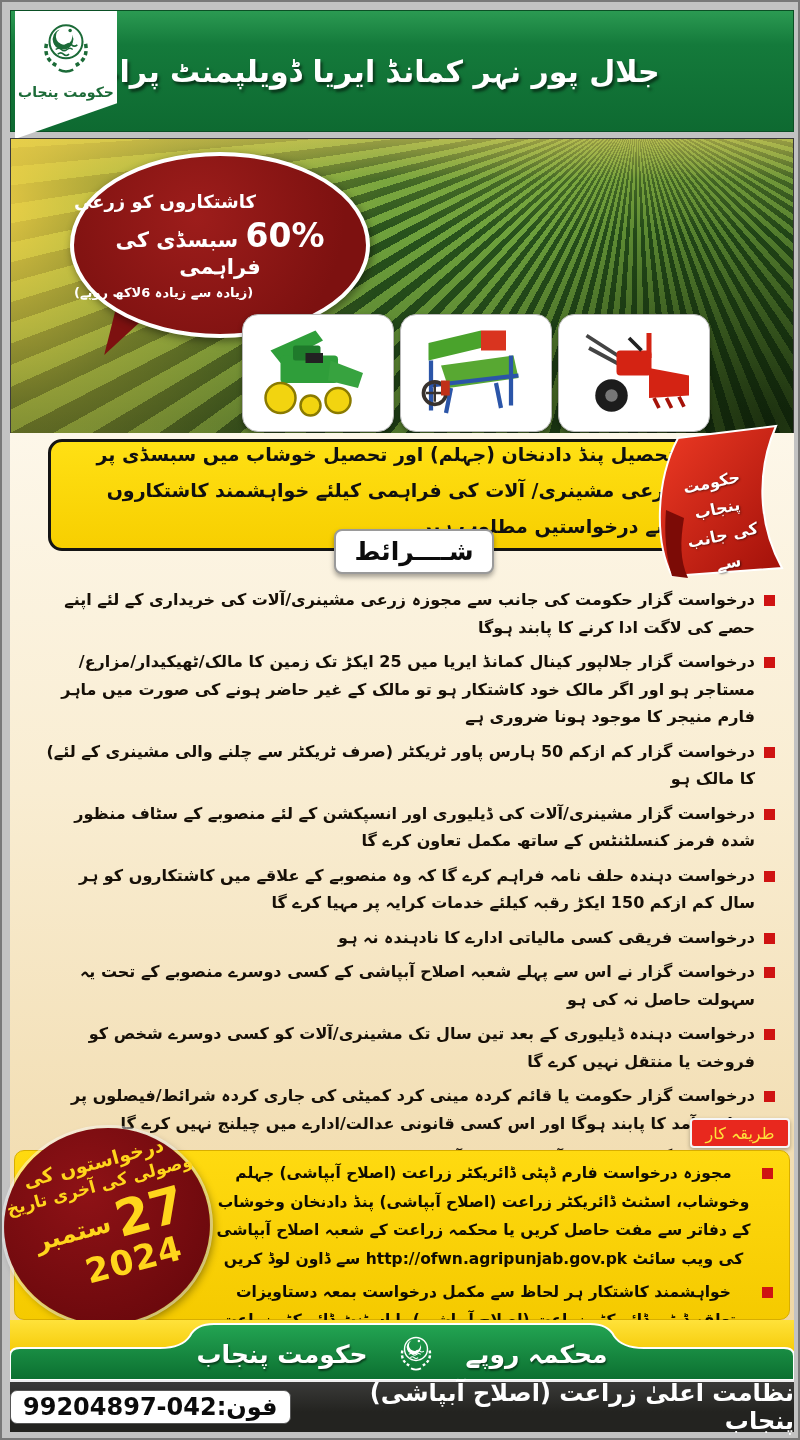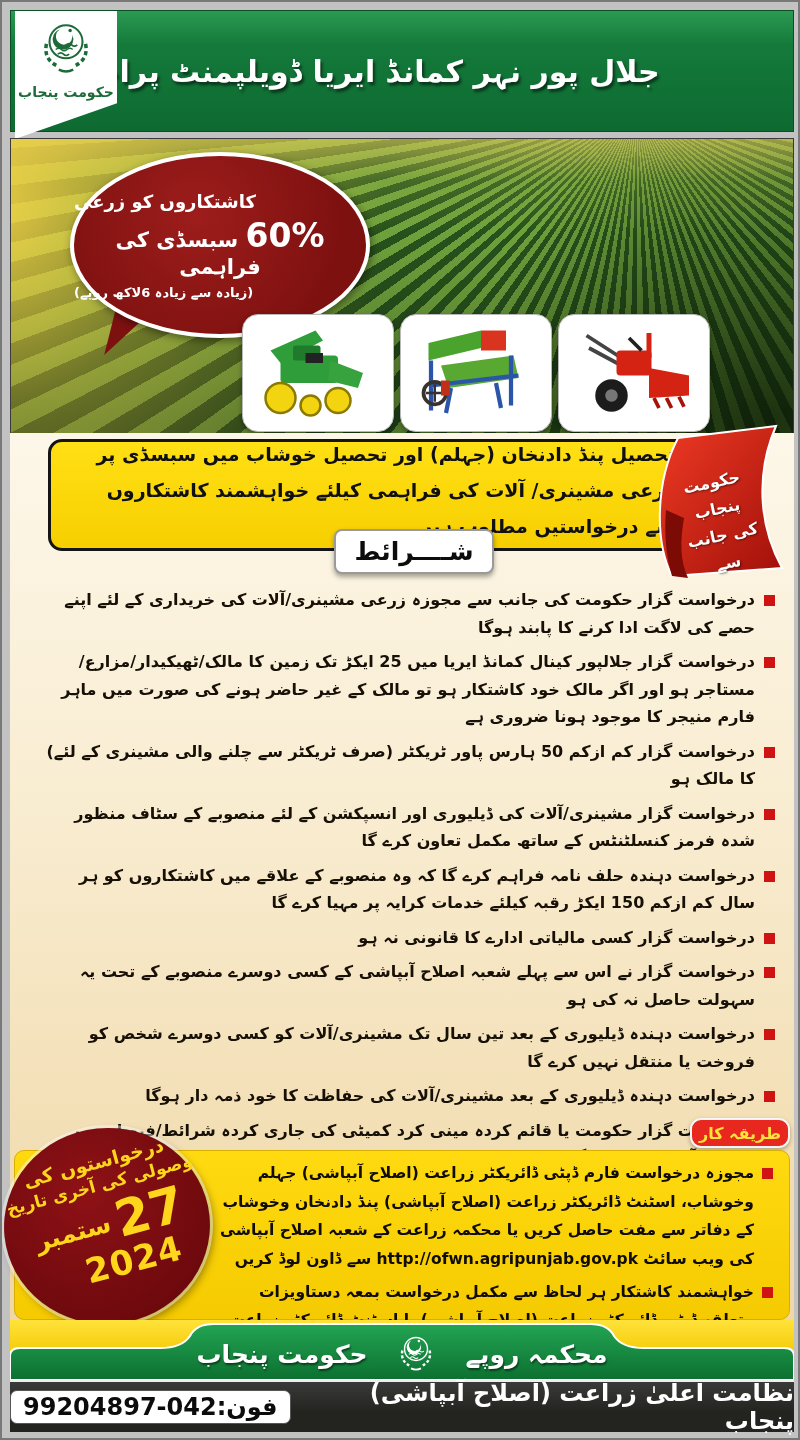--- a/index.html
+++ b/index.html
@@ -108,29 +108,29 @@
     margin-left: 19px;
   }
   .cond-item { display: flex; gap: 9px; margin-bottom: 7px; align-items: flex-start; }
   .sq {
     width: 11px; height: 11px; background: #cf1312; margin-top: 9px; flex-shrink: 0;
   }
   .cond-text { font-size: 16px; font-weight: 700; color: #171007; line-height: 1.72; }
   
   .proc-label {
     position: absolute; left: 688px; top: 1116px; width: 100px; height: 30px;
-    background: #e8281e; border: 2px solid #f6f6f6; border-radius: 11px;
-    display: flex; align-items: center; justify-content: center;
-    color: #ffe23a; font-size: 16px; font-weight: 700;
+    background: #e8281e; border: 2px solid #f6f6f6; border-radius: 4px;
+    display: flex; align-items: center; justify-content: center;
+    color: #ffe23a; font-size: 16px; font-weight: 400;
     box-shadow: 0 2px 4px rgba(0,0,0,.3);
   }
   .proc-box {
     position: absolute; left: 12px; top: 1148px; width: 776px; height: 170px;
     background: linear-gradient(180deg, #ffda10 0%, #f5ca00 100%);
-    border-radius: 10px; border: 1px solid #d8ae00;
+    border-radius: 10px; border: 1px solid #d8ae00; text-align: center;
   }
   .proc-content {
     position: absolute; right: 16px; top: 8px; width: 560px; direction: rtl;
   }
   .proc-item { display: flex; gap: 8px; align-items: flex-start; margin-bottom: 4px; }
   .proc-text { font-size: 15.5px; font-weight: 700; color: #100c02; line-height: 1.85; }
   
   .seal {
     position: absolute; left: 2px; top: 1126px; width: 206px; height: 196px;
     border-radius: 50%;
@@ -285,33 +285,29 @@
     <div class="cond-item">
         <span class="sq"></span>
         <span class="cond-text">درخواست گزار مشینری/آلات کی ڈیلیوری اور انسپکشن کے لئے منصوبے کے سٹاف منظور شدہ فرمز کنسلٹنٹس کے ساتھ مکمل تعاون کرے گا</span>
       </div>
     <div class="cond-item">
         <span class="sq"></span>
         <span class="cond-text">درخواست دہندہ حلف نامہ فراہم کرے گا کہ وہ منصوبے کے علاقے میں کاشتکاروں کو ہر سال کم ازکم 150 ایکڑ رقبہ کیلئے خدمات کرایہ پر مہیا کرے گا</span>
       </div>
     <div class="cond-item">
         <span class="sq"></span>
-        <span class="cond-text">درخواست گزار کسی مالیاتی ادارے کا قانونی نہ ہو</span>
+        <span class="cond-text">درخواست فریقی کسی مالیاتی ادارے کا نادہندہ نہ ہو</span>
       </div>
     <div class="cond-item">
         <span class="sq"></span>
         <span class="cond-text">درخواست گزار نے اس سے پہلے شعبہ اصلاح آبپاشی کے کسی دوسرے منصوبے کے تحت یہ سہولت حاصل نہ کی ہو</span>
       </div>
     <div class="cond-item">
         <span class="sq"></span>
         <span class="cond-text">درخواست دہندہ ڈیلیوری کے بعد تین سال تک مشینری/آلات کو کسی دوسرے شخص کو فروخت یا منتقل نہیں کرے گا</span>
-      </div>
-    <div class="cond-item">
-        <span class="sq"></span>
-        <span class="cond-text">درخواست دہندہ ڈیلیوری کے بعد مشینری/آلات کی حفاظت کا خود ذمہ دار ہوگا</span>
       </div>
     <div class="cond-item">
         <span class="sq"></span>
         <span class="cond-text">درخواست گزار حکومت یا قائم کردہ مینی کرد کمیٹی کی جاری کردہ شرائط/فیصلوں پر عمل درآمد کا پابند ہوگا اور اس کسی قانونی عدالت/ادارے میں چیلنج نہیں کرے گا</span>
       </div>
     <div class="cond-item">
         <span class="sq"></span>
         <span class="cond-text">درخواست گزار مشینری/آلات کا ورک آرڈر جاری ہونے سے قبل سہ فریقی معاہدہ کا بھی پابند ہوگا</span>
       </div>
     <div class="cond-item">

